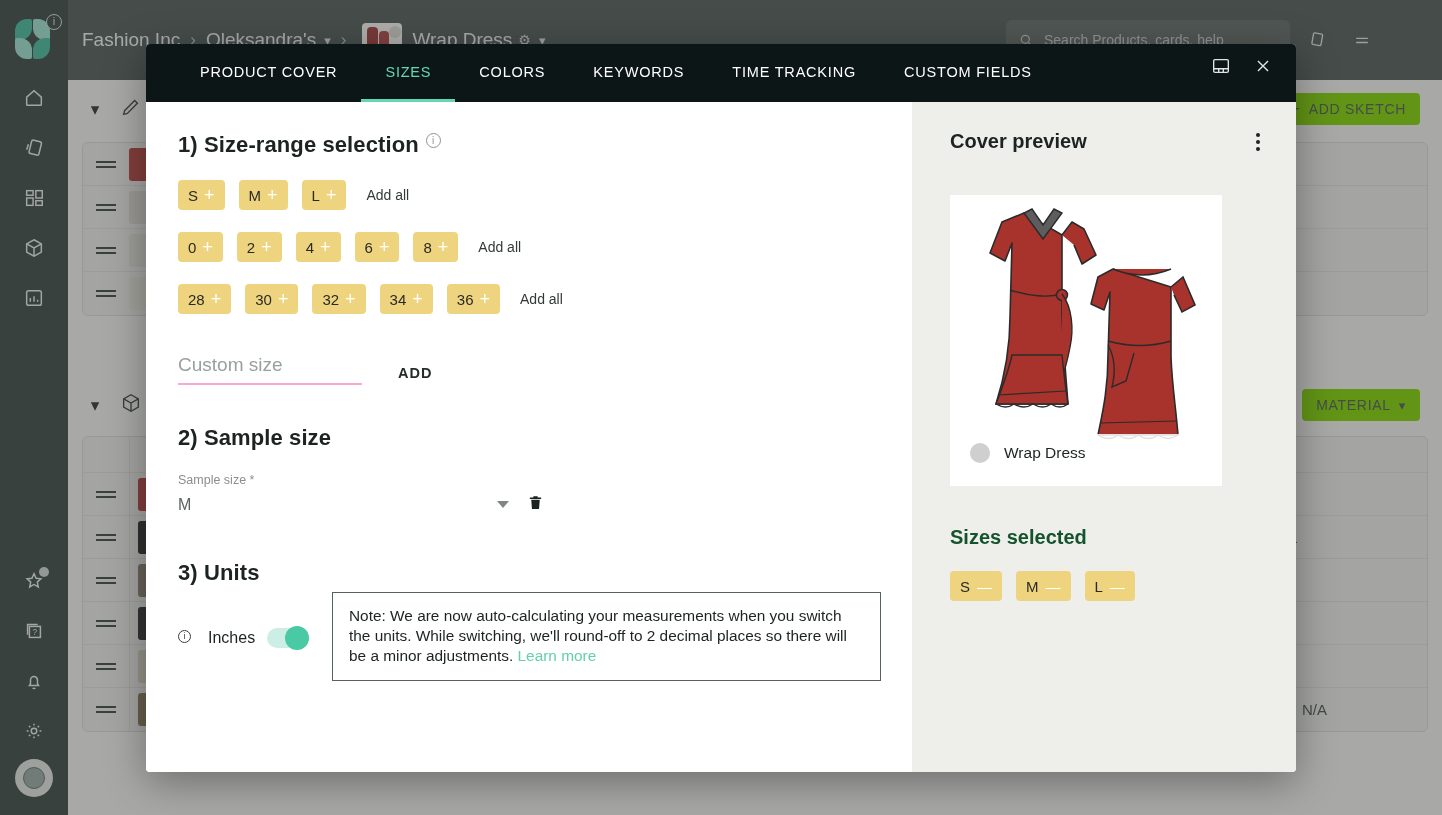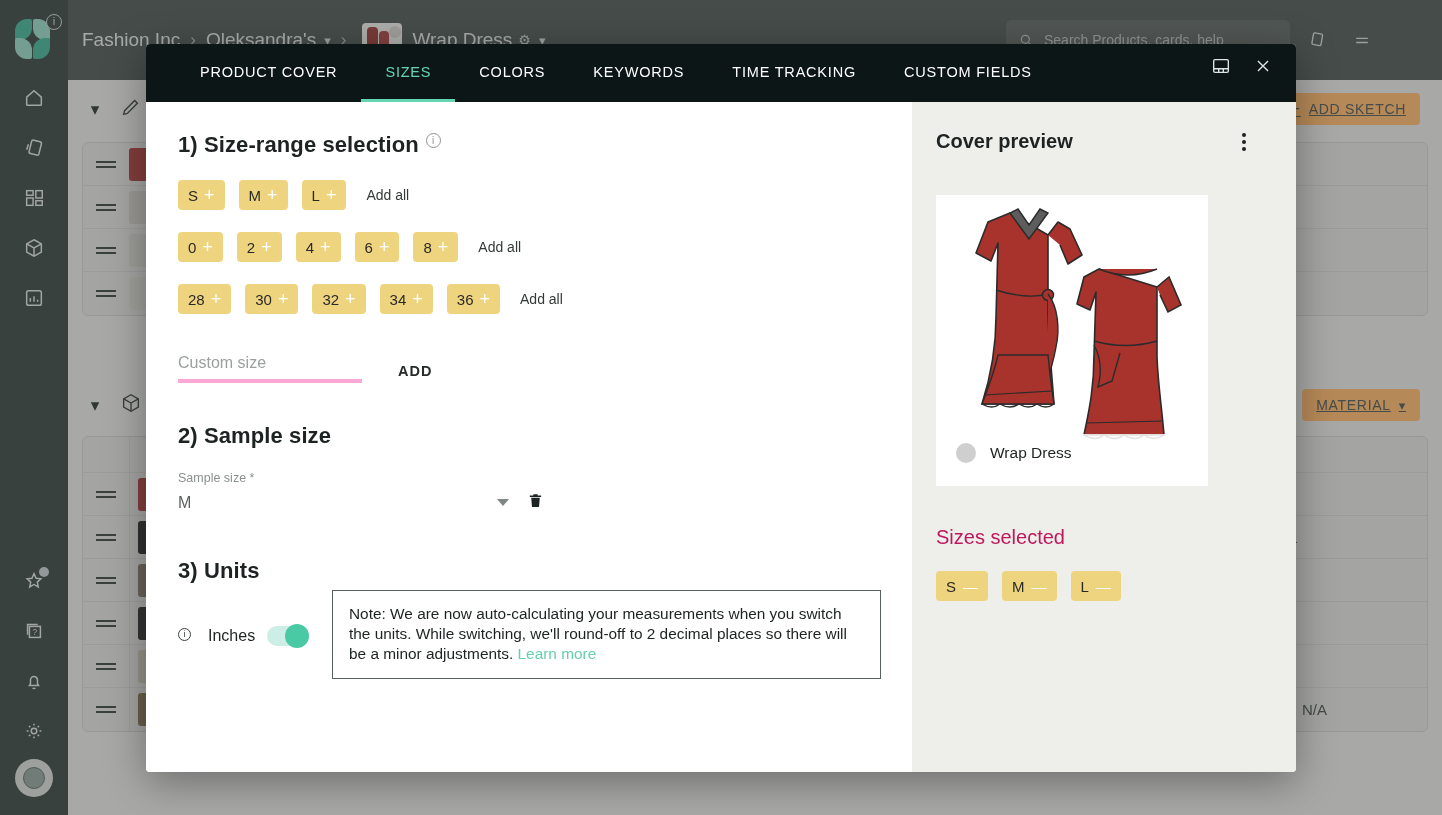--- a/index.html
+++ b/index.html
@@ -93,23 +93,23 @@
   }
   .techpack-btn svg { width: 19px; height: 19px; stroke: #163f35; fill: none; stroke-width: 1.5; }
 
   .content { position: absolute; left: 68px; top: 80px; right: 0; bottom: 0;
      background: #e9e9e5; }
   .sec-head { height: 58px; display: flex; align-items: center; padding-left: 16px; gap: 14px; }
   .sec-caret { color: #3d4442; font-size: 17px; width: 22px; text-align: center; }
   .sec-icon { color: #4a514e; }
   .sec-icon svg { width: 22px; height: 22px; stroke: #4a514e; fill: none; stroke-width: 1.5; }
   .ghost-btn {
-    height: 32px; border-radius: 4px; background: #fdba74; color: #5c6360;
+    height: 32px; border-radius: 4px; background: #84cc16; color: #5c6360;
     display: flex; align-items: center; gap: 8px; padding: 0 14px;
-    font-size: 14px; letter-spacing: .05em; text-decoration: underline;
+    font-size: 14px; letter-spacing: .05em;
   }
   .table-panel {
     margin: 4px 14px 0 14px; background: #e3e3e0;
     border: 1px solid #d2d2ce; border-radius: 6px; overflow: hidden;
   }
   .trow { display: flex; height: 43px; border-bottom: 1px solid #d6d6d2; align-items: center; }
   .thandle { width: 46px; display: flex; align-items: center; justify-content: center; }
   .thandle .bars { width: 20px; }
   .thandle .bars span { display: block; height: 2px; background: #4b524f; margin: 3px 0; }
   .tthumb { width: 36px; height: 33px; border-radius: 3px; background: #c8c5bd; }
@@ -138,42 +138,42 @@
     border-bottom: 3px solid transparent;
   }
   .tab.active { color: #63d6b4; border-bottom-color: #63d6b4; }
   .head-right { margin-left: auto; display: flex; align-items: center;
      gap: 20px; height: 100%; padding-bottom: 14px; }
   .head-ic { color: #dfe5e4; display: flex; align-items: center; }
   .head-ic svg { width: 22px; height: 22px; stroke: #dfe5e4; fill: none; stroke-width: 1.5; }
 
   .modal-body { flex: 1; display: flex; min-height: 0; }
   .left-pane { width: 766px; background: #fff; padding: 30px 0 0 32px; overflow: hidden; }
-  .right-pane { flex: 1; background: #eeeeea; padding: 28px 0 0 24px; }
+  .right-pane { flex: 1; background: #eeeeea; padding: 28px 0 0 38px; }
 
   h2.step { font-size: 22px; font-weight: bold; color: #1d2322; letter-spacing: .1px; }
   .info-sup {
     display: inline-block; vertical-align: super; margin-left: 7px;
     width: 15px; height: 15px; border-radius: 50%; border: 1px solid #8e9493;
     color: #8e9493; font-size: 10px; line-height: 13px; text-align: center;
     font-weight: normal;
   }
   .chip-row { display: flex; align-items: center; gap: 14px; margin-top: 22px; }
   .chip {
     background: #efd47f; color: #2a2a25; border-radius: 4px;
     height: 30px; padding: 0 10px; display: flex; align-items: center; gap: 6px;
     font-size: 15px;
   }
   .chip .pm { color: #ffffff; font-size: 18px; line-height: 1; font-weight: 300; }
   .addall { font-size: 14px; color: #333a38; margin-left: 6px; }
 
   .custom-row { display: flex; align-items: flex-end; margin-top: 40px; gap: 36px; }
   .custom-input {
-    width: 184px; border: none; border-bottom: 4px solid #f9a8d4; background: transparent;
-    font-size: 16px; color: #4b514f; padding: 0 0 7px 0;
+    width: 184px; border: none; border-bottom: 2px solid #f9a8d4; background: transparent;
+    font-size: 19px; color: #4b514f; padding: 0 0 7px 0;
     font-family: "Liberation Sans", sans-serif; outline: none;
   }
   .custom-input::placeholder { color: #9aa09e; }
   .add-btn { font-size: 14.5px; color: #262c2a; letter-spacing: .07em;
      font-weight: bold; padding-bottom: 4px; }
 
   h2.step2 { margin-top: 40px; }
   .field-label { font-size: 12.5px; color: #8a908e; margin-top: 22px; }
   .select-row { display: flex; align-items: center; width: 366px; margin-top: 6px; }
   .select-val { font-size: 16px; color: #5c625f; flex: 1; }
@@ -217,21 +217,21 @@
   }
   .cover-art { position: absolute; inset: 0; }
   .cover-label {
     position: absolute; left: 10px; right: 10px; bottom: 14px; height: 38px;
     background: rgba(255,255,255,.86); border-radius: 19px;
     display: flex; align-items: center; gap: 14px; padding-left: 10px;
     font-size: 15.5px; color: #1d2322;
   }
   .cover-dot { width: 20px; height: 20px; border-radius: 50%; background: #cfcfcf; }
 
-  h3.sizes-sel { font-size: 20px; color: #be185d; font-weight: normal; margin-top: 40px; }
+  h3.sizes-sel { font-size: 20px; color: #14532d; font-weight: bold; margin-top: 40px; }
   .sel-row { display: flex; gap: 14px; margin-top: 22px; }
   .chip-sel { background: #efd47f; color: #2a2a25; border-radius: 4px; height: 30px;
      padding: 0 10px; display: flex; align-items: center; gap: 7px; font-size: 15px; }
   .chip-sel .pm { color: #ffffff; font-size: 15px; font-weight: 300; }
 </style>
 </head>
 <body>
 
 <div id="root">
 

